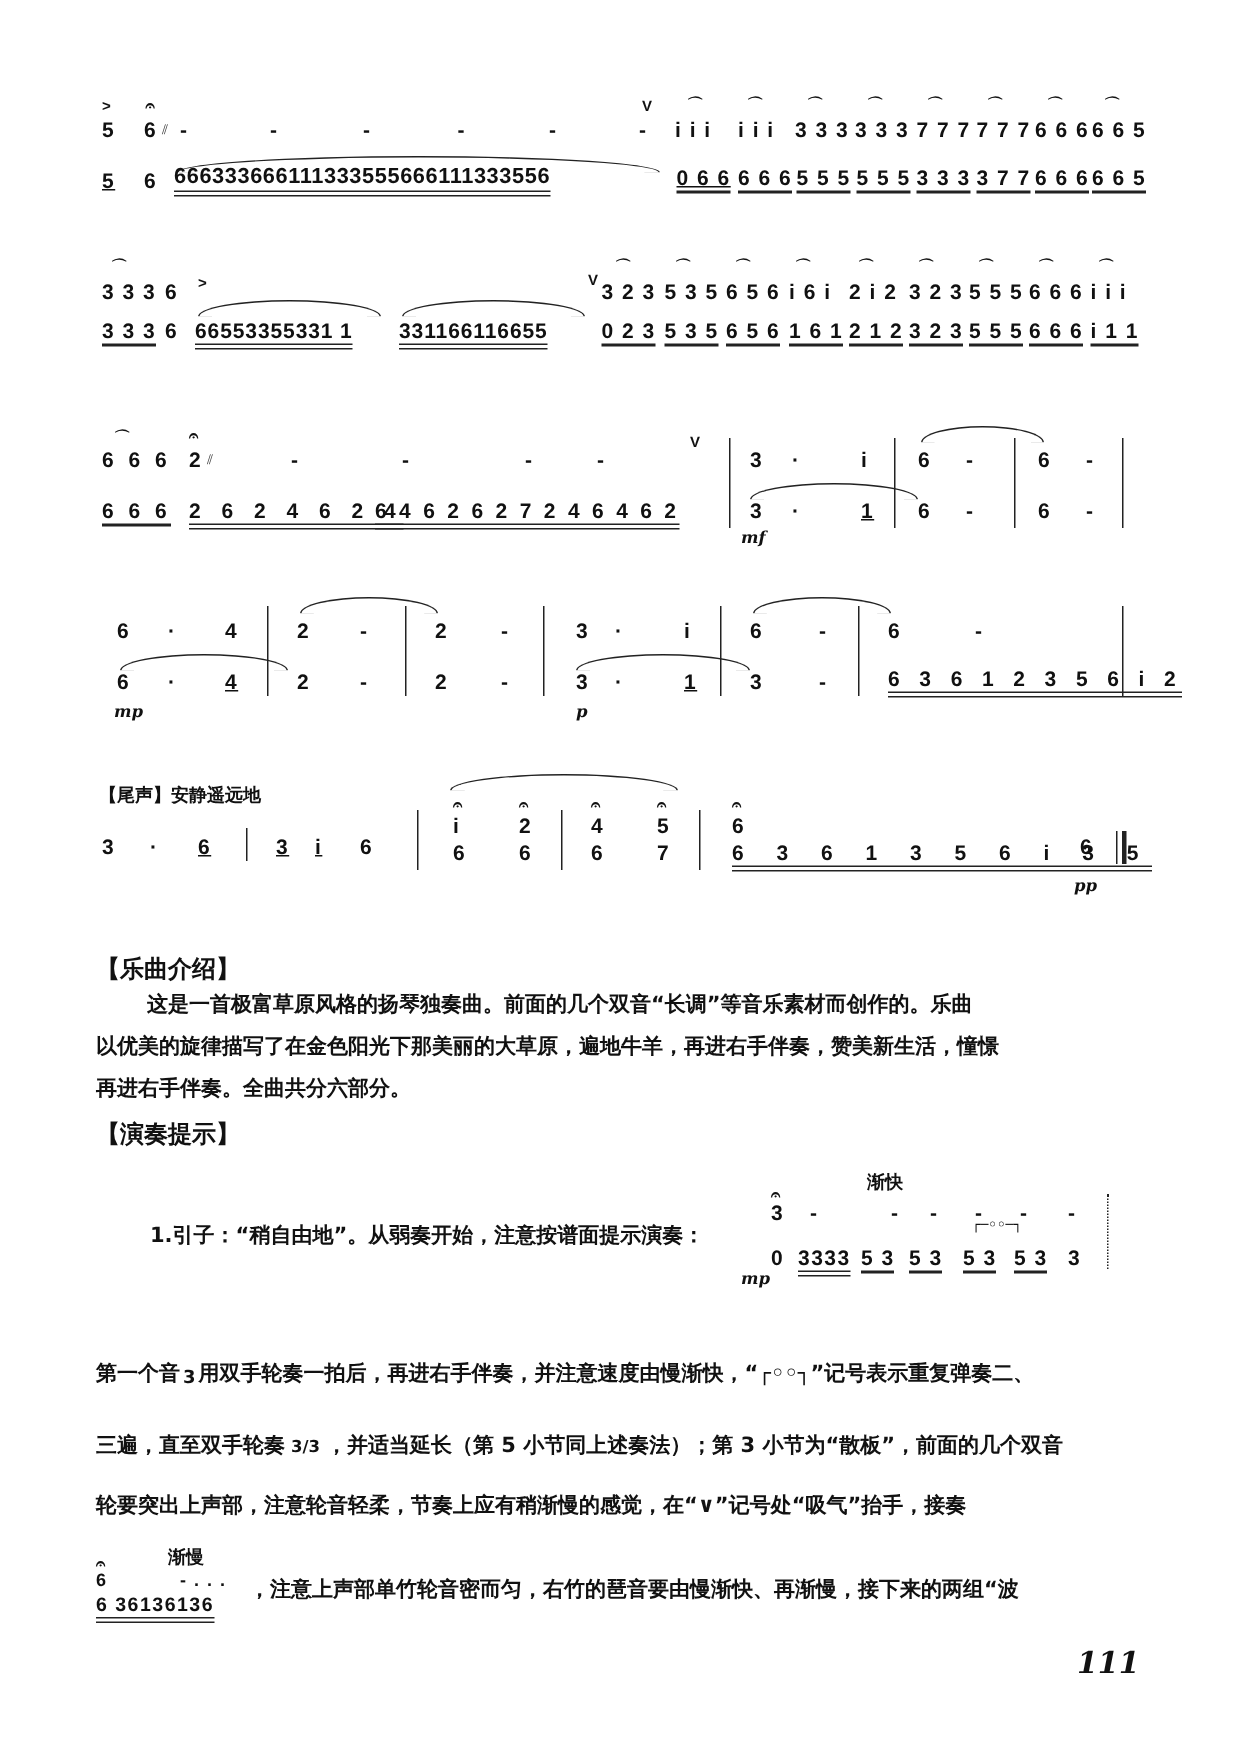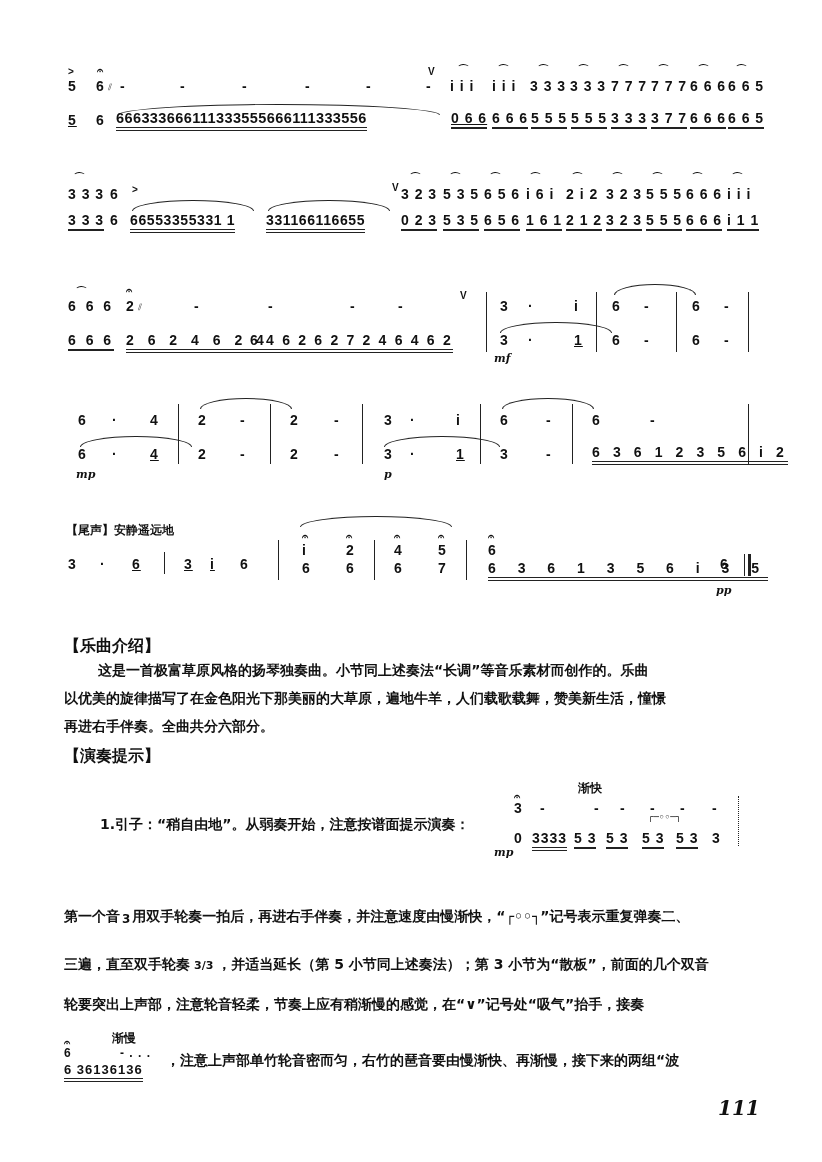--- a/index.html
+++ b/index.html
@@ -235,22 +235,22 @@
     <span class="abs note" style="left:488px;top:542px;">6</span>
     <span class="abs note ul2" style="left:488px;top:560px;letter-spacing:9px;">6 3 6 1 3 5 6 i 3 5</span>
     <span class="abs note" style="left:720px;top:556px;">6</span>
     <span class="abs dyn" style="left:716px;top:584px;">pp</span>
     <div class="barline" style="left:744px;top:554px;height:22px;"></div>
     <div class="barline" style="left:748px;top:554px;height:22px;border-left-width:3px;"></div>
   </div>
 
   <div>
     <div class="abs heading" style="left:64px;top:636px;">【乐曲介绍】</div>
-    <div class="abs text" style="left:98px;top:656px;">这是一首极富草原风格的扬琴独奏曲。小节同上述奏法“长调”等音乐素材而创作的。乐曲</div>
-    <div class="abs text" style="left:64px;top:684px;">以优美的旋律描写了在金色阳光下那美丽的大草原，遍地牛羊，人们载歌载舞，赞美新生活，憧憬</div>
+    <div class="abs text" style="left:98px;top:656px;">这是一首极富草原风格的扬琴独奏曲。前面的几个双音“长调”等音乐素材而创作的。乐曲</div>
+    <div class="abs text" style="left:64px;top:684px;">以优美的旋律描写了在金色阳光下那美丽的大草原，遍地牛羊，再进右手伴奏，赞美新生活，憧憬</div>
     <div class="abs text" style="left:64px;top:712px;">再进右手伴奏。全曲共分六部分。</div>
   </div>
 
   <div>
     <div class="abs heading" style="left:64px;top:746px;">【演奏提示】</div>
     <div class="abs text" style="left:100px;top:810px;">1.引子：“稍自由地”。从弱奏开始，注意按谱面提示演奏：</div>
 
     <div>
       <span class="abs label" style="left:578px;top:780px;">渐快</span>
       <span class="abs ferm" style="left:514px;top:790px;">𝄐</span>

